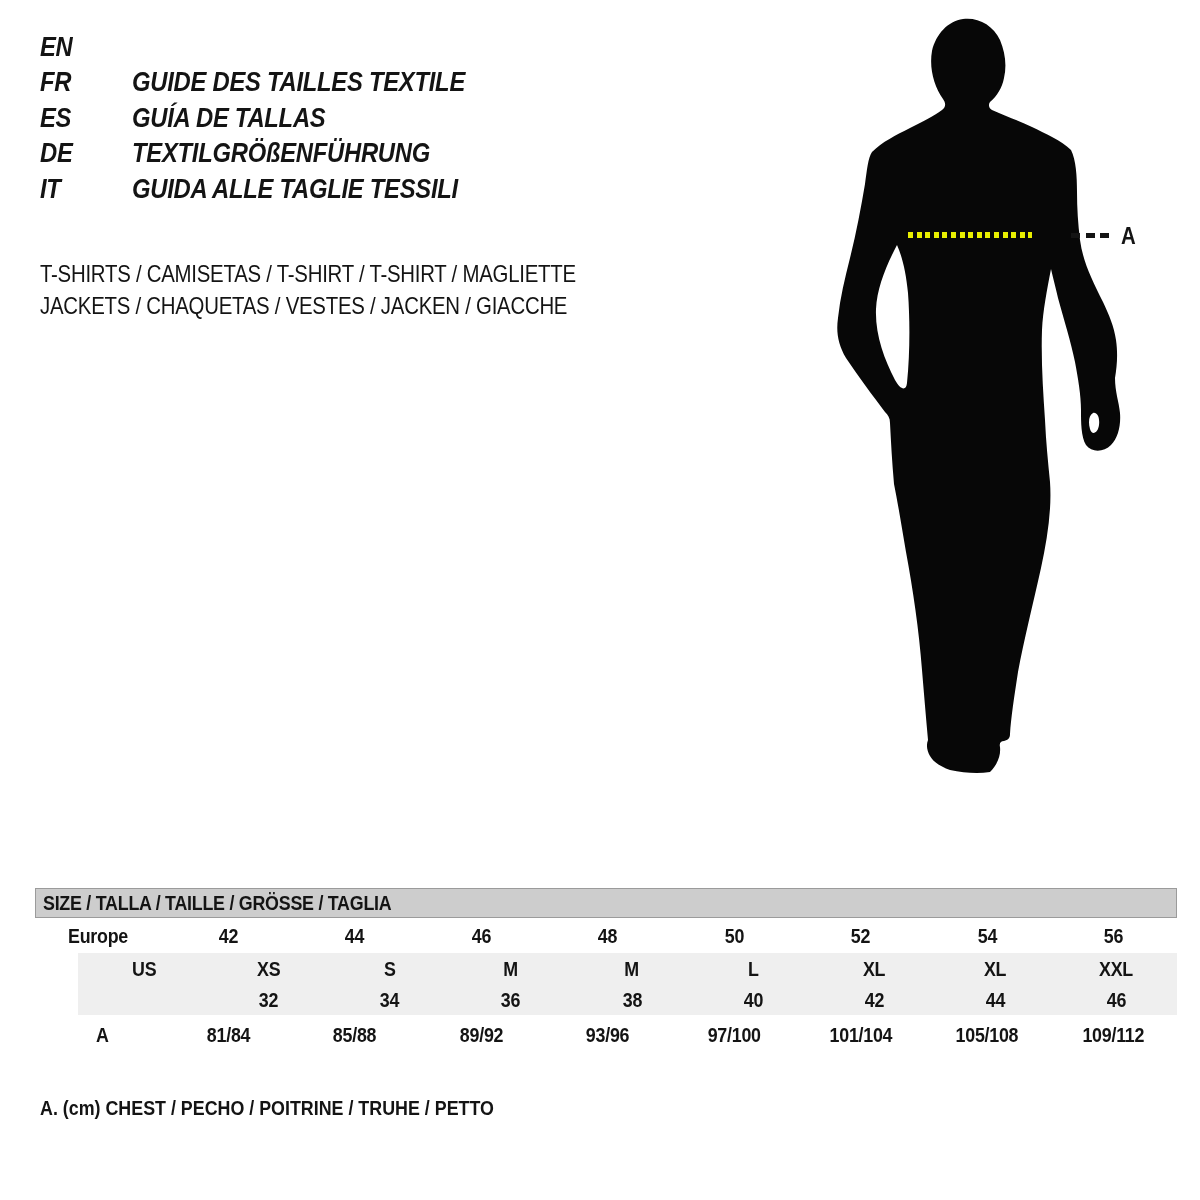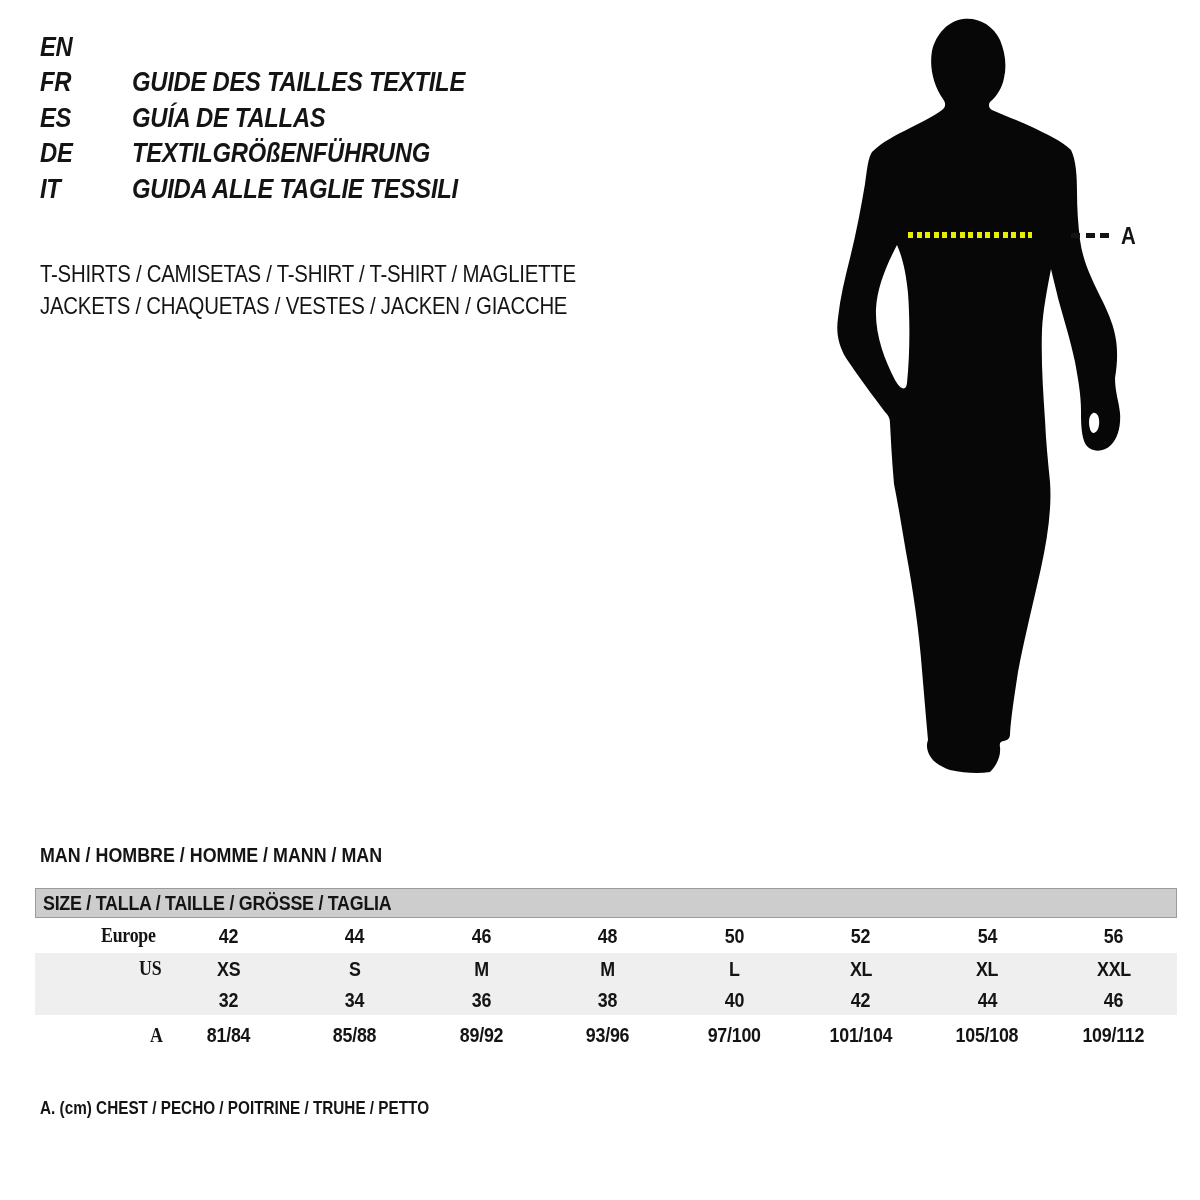--- a/index.html
+++ b/index.html
@@ -40,30 +40,30 @@
 
   
   .section-title{position:absolute;left:40px;top:842px;font-weight:bold;font-size:21px;line-height:26px;}
 
   
   .size-table{position:absolute;left:35px;top:888px;width:1142px;font-weight:bold;
     font-size:21px;letter-spacing:-.3px;}
   .size-table-header{height:30px;line-height:27px;background:var(--header-bg);
     border:1px solid var(--header-border);padding-left:7px;}
   .t-row{display:grid;grid-template-columns:130px repeat(8,1fr);}
-  .t-row.shaded{background:var(--stripe);}
+  .t-row.shaded{background:var(--stripe);margin-left:43px;}
   .r-europe{height:35px;line-height:35px;}
   .r-us{height:31px;line-height:31px;}
   .r-alt{height:31px;line-height:31px;}
   .r-a{height:40px;line-height:40px;}
-  .t-label{text-align:right;padding-left:7px;font-family:Liberation Serif, serif;}
+  .t-label{text-align:center;padding-left:7px;}
   .t-cell{text-align:center;}
 
   
-  .footnote{position:absolute;left:40px;top:1094px;font-weight:bold;font-size:18px;line-height:28px;}
+  .footnote{position:absolute;left:40px;top:1094px;font-weight:bold;font-size:21px;line-height:28px;}
 </style>
 </head>
 <body>
 
 <div id="stage">
 
   <div class="lang-list">
     <div class="lang-row">
       <span><span class="cond">EN</span></span>
     </div>
@@ -150,21 +150,20 @@
       C 267 402 270 407 269 415
       C 268 423 262 426 260 419
       C 258 412 259 405 263 403
       Z"></path>
   </svg>
 
   <div class="chest-line"></div>
   <div class="lead-line"></div>
   <div class="measure-letter"><span class="cond">A</span></div>
 
-  <div class="section-title"><span class="cond">MAN / HOMBRE / HOMME / MANN / MAN</span></div>
 
   <div class="size-table">
     <div class="size-table-header">
       <span class="cond">SIZE / TALLA / TAILLE / GRÖSSE / TAGLIA</span>
     </div>
 
     <div class="t-row r-europe">
       <div class="t-label"><span class="cond">Europe</span></div>
       <div class="t-cell"><span class="cond-c">42</span></div>
       <div class="t-cell"><span class="cond-c">44</span></div>

